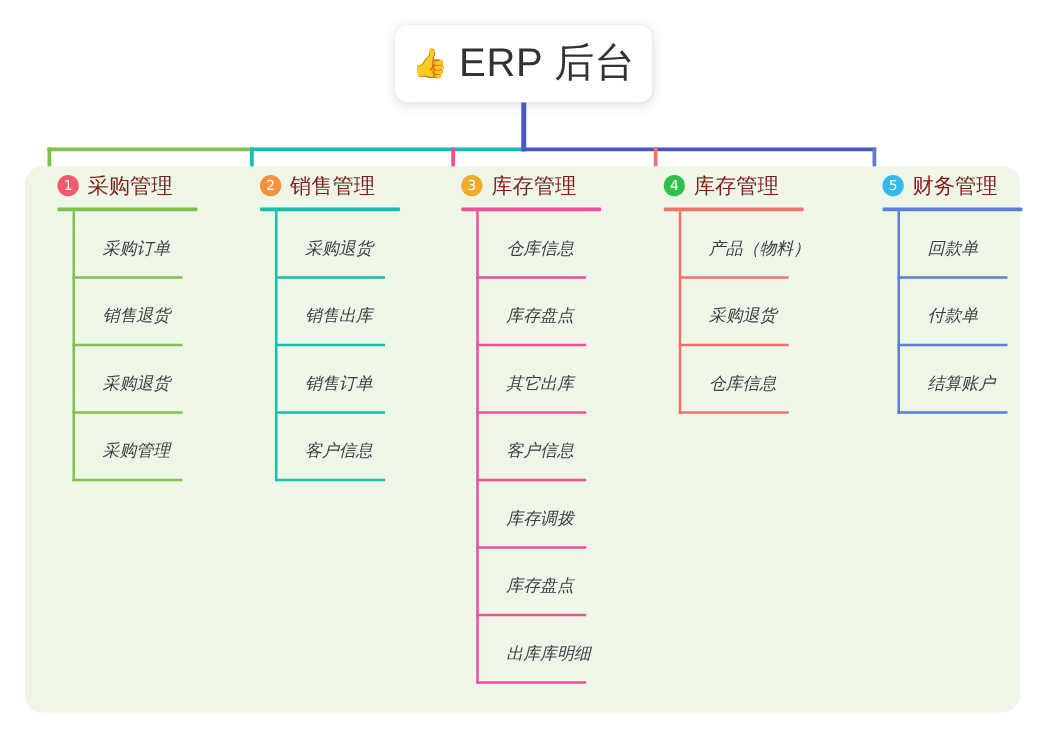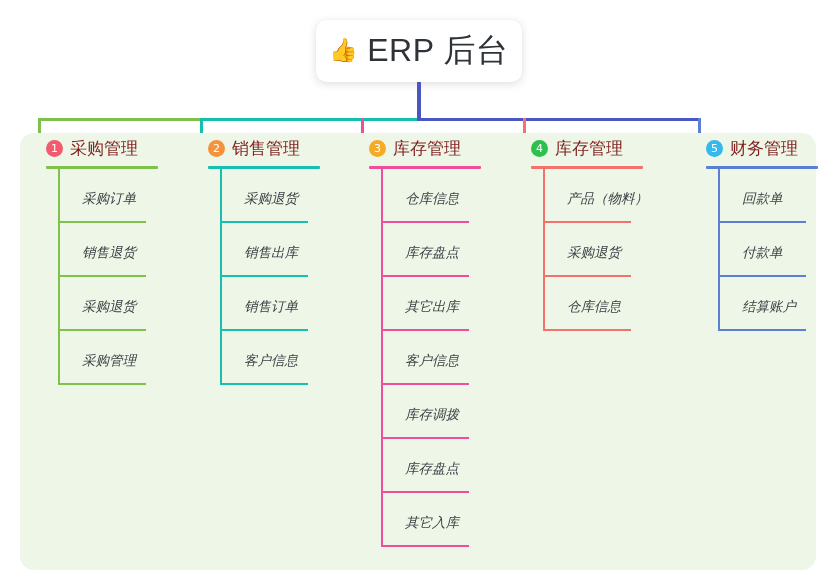--- a/index.html
+++ b/index.html
@@ -220,21 +220,21 @@
           </div>
           <div class="item">
             <span class="item-label">库存调拨</span>
             <div class="item-rule" style="background: rgb(239, 79, 154);"></div>
           </div>
           <div class="item">
             <span class="item-label">库存盘点</span>
             <div class="item-rule" style="background: rgb(239, 79, 154);"></div>
           </div>
           <div class="item">
-            <span class="item-label">其它入库</span>
+            <span class="item-label">出库库明细</span>
             <div class="item-rule" style="background: rgb(239, 79, 154);"></div>
           </div>
         </div>
       </div>
       <div class="column" style="left: 498px;">
         <div class="col-header">
           <span class="badge" style="background: rgb(47, 191, 79);">4</span>
           <span class="col-title">库存管理</span>
         </div>
         <div class="col-rule" style="background: rgb(245, 113, 107);"></div>

